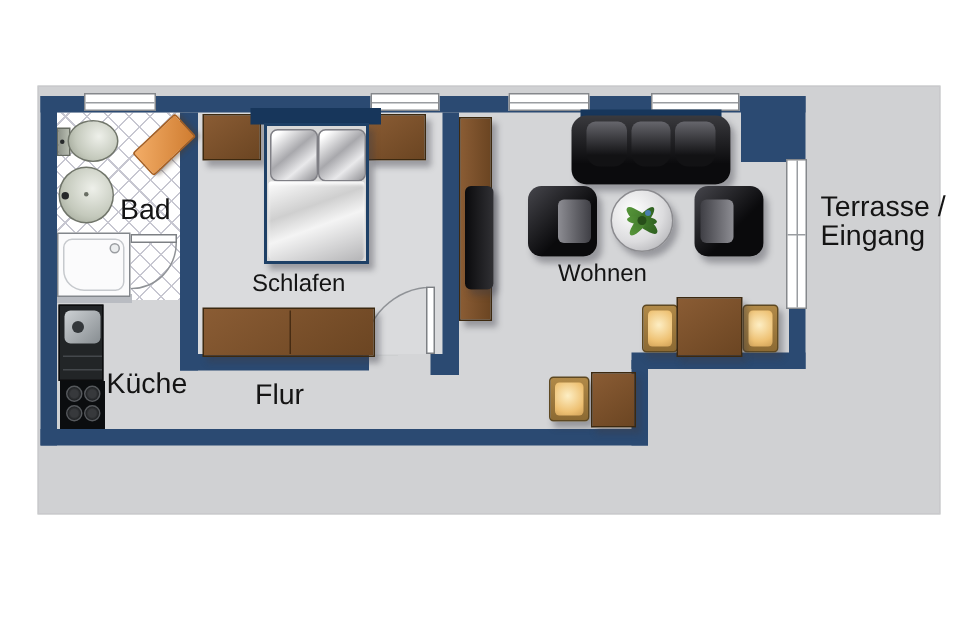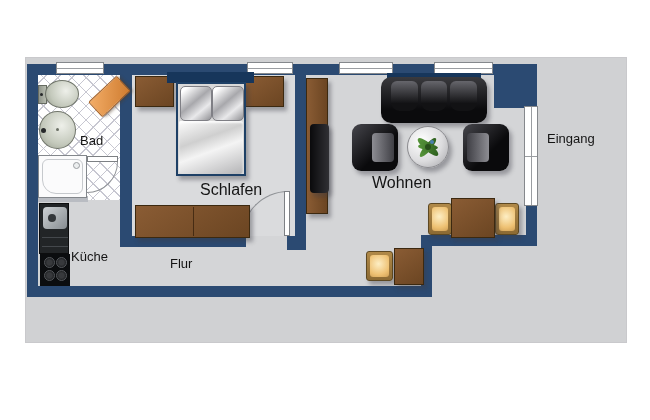--- a/index.html
+++ b/index.html
@@ -68,21 +68,21 @@
   .mat{background:linear-gradient(135deg,var(--mat1),var(--mat2));border:1px solid #a65e1f;border-radius:2px;
        transform:rotate(-43deg);box-shadow:2px 2px 3px rgba(80,60,40,.45);}
   
   .kunit{background:#222527;border:1px solid #0c0d0e;box-sizing:border-box;}
   .kunit-top{background:linear-gradient(135deg,#cdd1d4,#878d91);border-radius:4px;}
   .kline{border-top:1px solid #44484c;}
   .stove{background:#0b0d0f;border-left:2px solid #cfd2d4;box-sizing:border-box;}
   .burner{width:11px;height:11px;border-radius:50%;border:1px solid #55585c;box-sizing:border-box;
           background:radial-gradient(circle,#37393c 40%,#1a1c1e 75%);}
   
-  .lbl{font-size:13px;line-height:17px;white-space:nowrap;}
+  .lbl{font-size:19px;line-height:17px;white-space:nowrap;}
   .lbl-lg{font-size:16px;}
 </style>
 </head>
 <body>
 
 <div class="stage">
 
   <div class="abs outdoor" style="left:25px;top:57px;width:602px;height:286px;"></div>
 
   <div class="abs floor" style="left:38px;top:75px;width:488px;height:165px;"></div>
@@ -175,21 +175,22 @@
     <div class="abs kline" style="left:2px;top:42px;width:26px;height:0;"></div>
   </div>
   <div class="abs stove" style="left:38px;top:254px;width:32px;height:32px;">
     <div class="abs burner" style="left:4px;top:3px;"></div>
     <div class="abs burner" style="left:16px;top:3px;"></div>
     <div class="abs burner" style="left:4px;top:16px;"></div>
     <div class="abs burner" style="left:16px;top:16px;"></div>
   </div>
 
   <div class="abs lbl" style="left:80px;top:132px;">Bad</div>
-  <div class="abs lbl lbl-lg" style="left:168px;top:181px;margin-left:32px;">Schlafen</div>
+  <div class="abs lbl lbl-lg" style="left:168px;top:181px;">Schlafen</div>
   <div class="abs lbl" style="left:170px;top:255px;">Flur</div>
   <div class="abs lbl" style="left:71px;top:248px;">Küche</div>
   <div class="abs lbl lbl-lg" style="left:372px;top:174px;">Wohnen</div>
   <div class="abs lbl" style="left:547px;top:129px;line-height:19px;">
+    <div>Terrasse /</div>
     <div>Eingang</div>
   </div>
 
 </div>
 
 </body></html>

